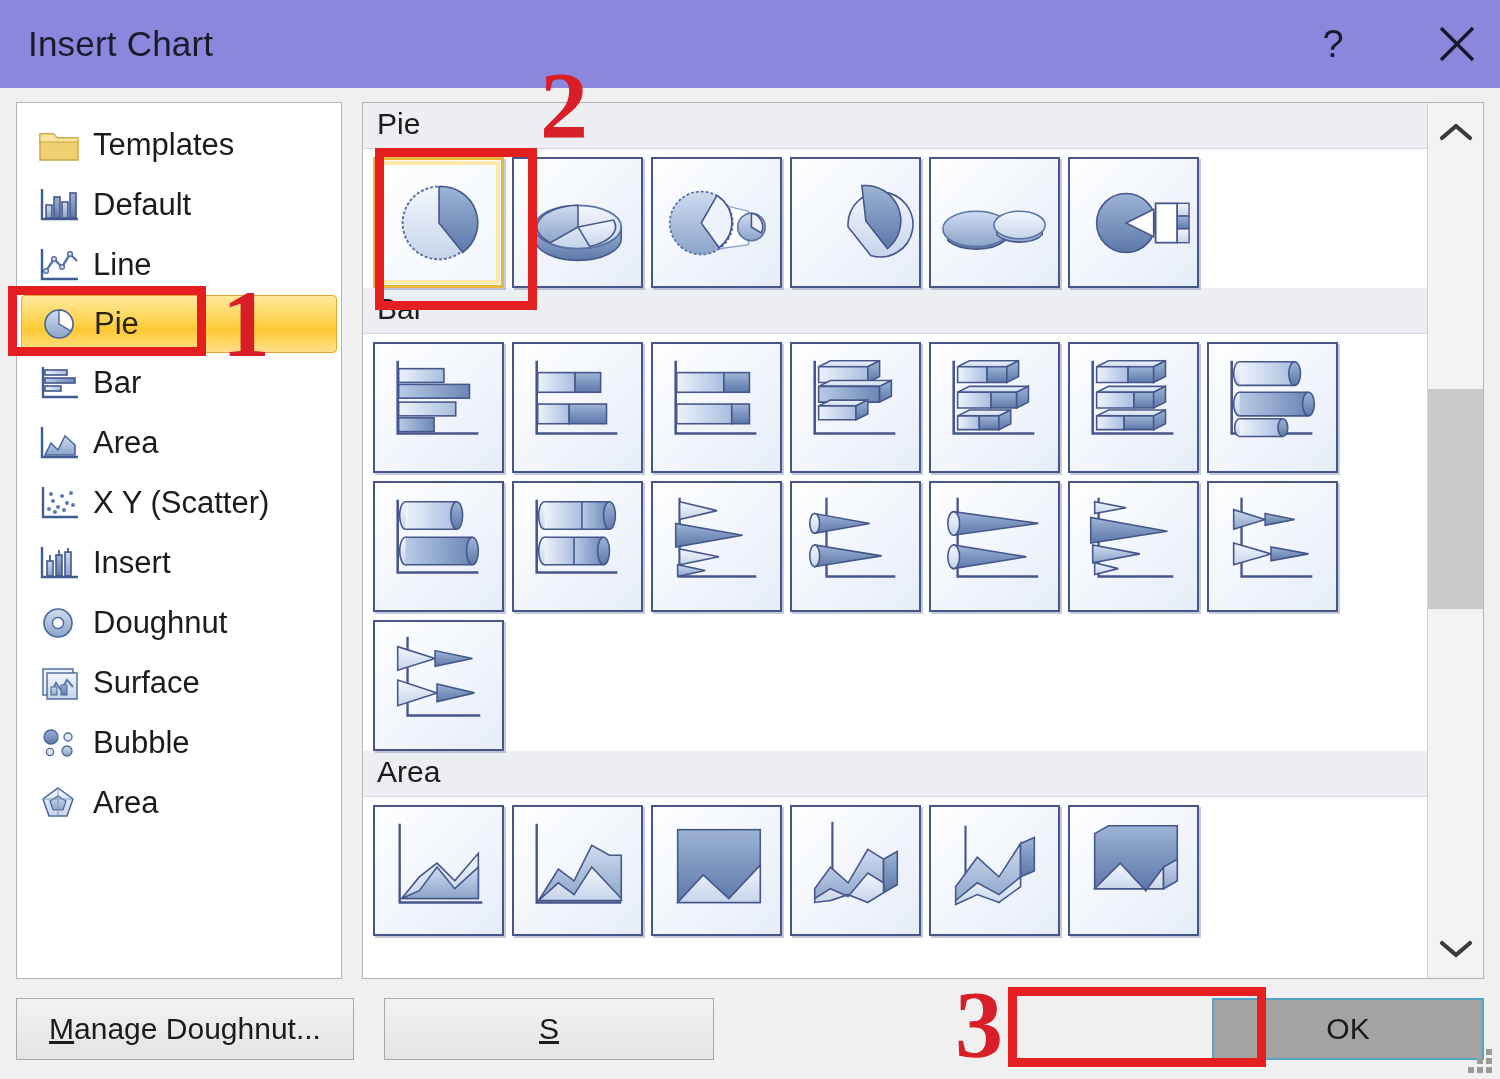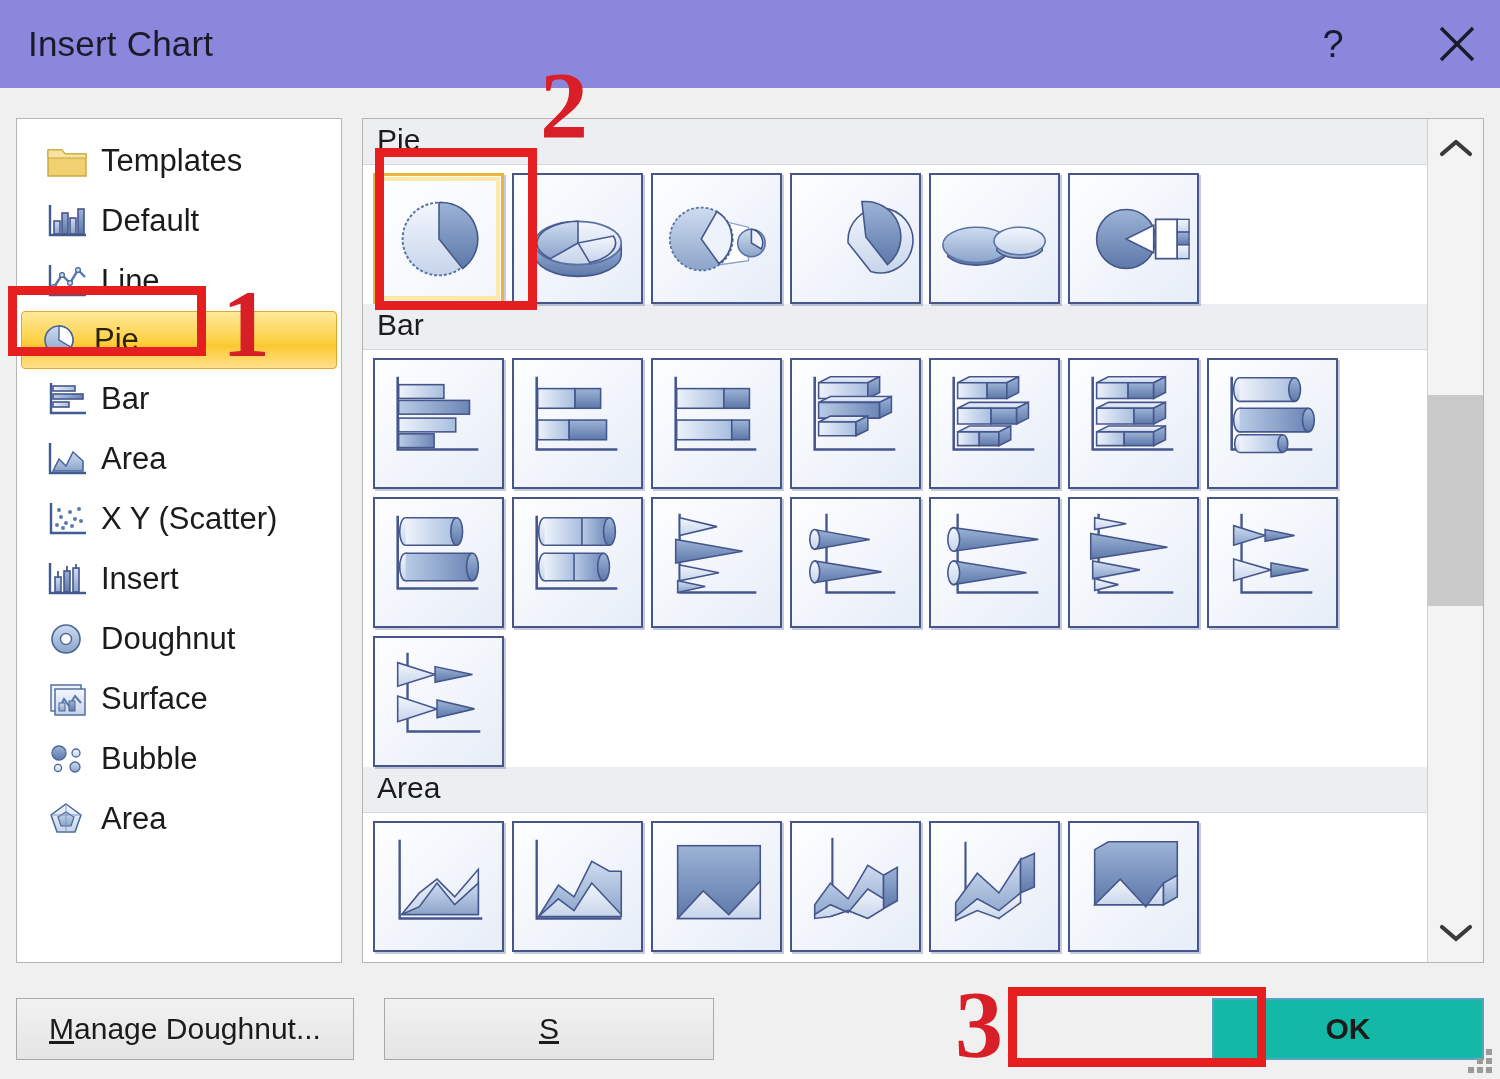--- a/index.html
+++ b/index.html
@@ -7,21 +7,21 @@
     margin: 0; padding: 0;
     width: 1500px; height: 1079px;
     overflow: hidden;
     font-family: "Liberation Sans", sans-serif;
     background: #ffffff;
   }
   #dialog {
     position: relative;
     width: 1500px; height: 1079px;
     background: #f0f0f0;
-    display: flex; flex-direction: column; gap: 16px;
+    display: flex; flex-direction: column;
   }
 
   
   #titlebar {
     height: 88px;
     background: #8a87dc;
     display: flex; align-items: center;
     flex: 0 0 auto;
     position: relative;
   }
@@ -55,21 +55,21 @@
     background: #ffffff;
     border: 1px solid #b5b5b5;
     flex: 0 0 auto;
     padding-top: 12px;
     position: relative;
     overflow: hidden;
   }
   .side-item {
     display: flex; align-items: center;
     height: 60px;
-    padding-left: 24px;
+    padding-left: 16px;
     position: relative;
   }
   .side-item.selected {
     background: linear-gradient(to bottom,#ffe89a 0%, #fdd450 45%, #fbc832 60%, #ffe08a 100%);
     border: 1px solid #e0a72c;
     border-radius: 4px;
     margin: 0 4px;
     height: 58px;
     padding-left: 12px;
   }
@@ -170,23 +170,22 @@
     font-size: 30px;
     color: #1b1b1b;
     display: flex; align-items: center; justify-content: center;
     height: 62px;
     flex: 0 0 auto;
   }
   #manage-templates-button { width: 338px; margin-right: 30px; }
   #set-default-button { width: 330px; }
   #ok-button {
     width: 272px;
-    background: #14b8a6;
+    background: #a3a3a3;
     border: 2px solid #54a2c4;
-    font-weight: bold;
   }
   #cancel-button { width: 250px; margin-left: 36px; margin-right: 18px; }
   .underline { text-decoration: underline; }
 
   
   #resize-grip {
     position: absolute;
     right: 8px; bottom: 6px;
     width: 26px; height: 26px;
   }

